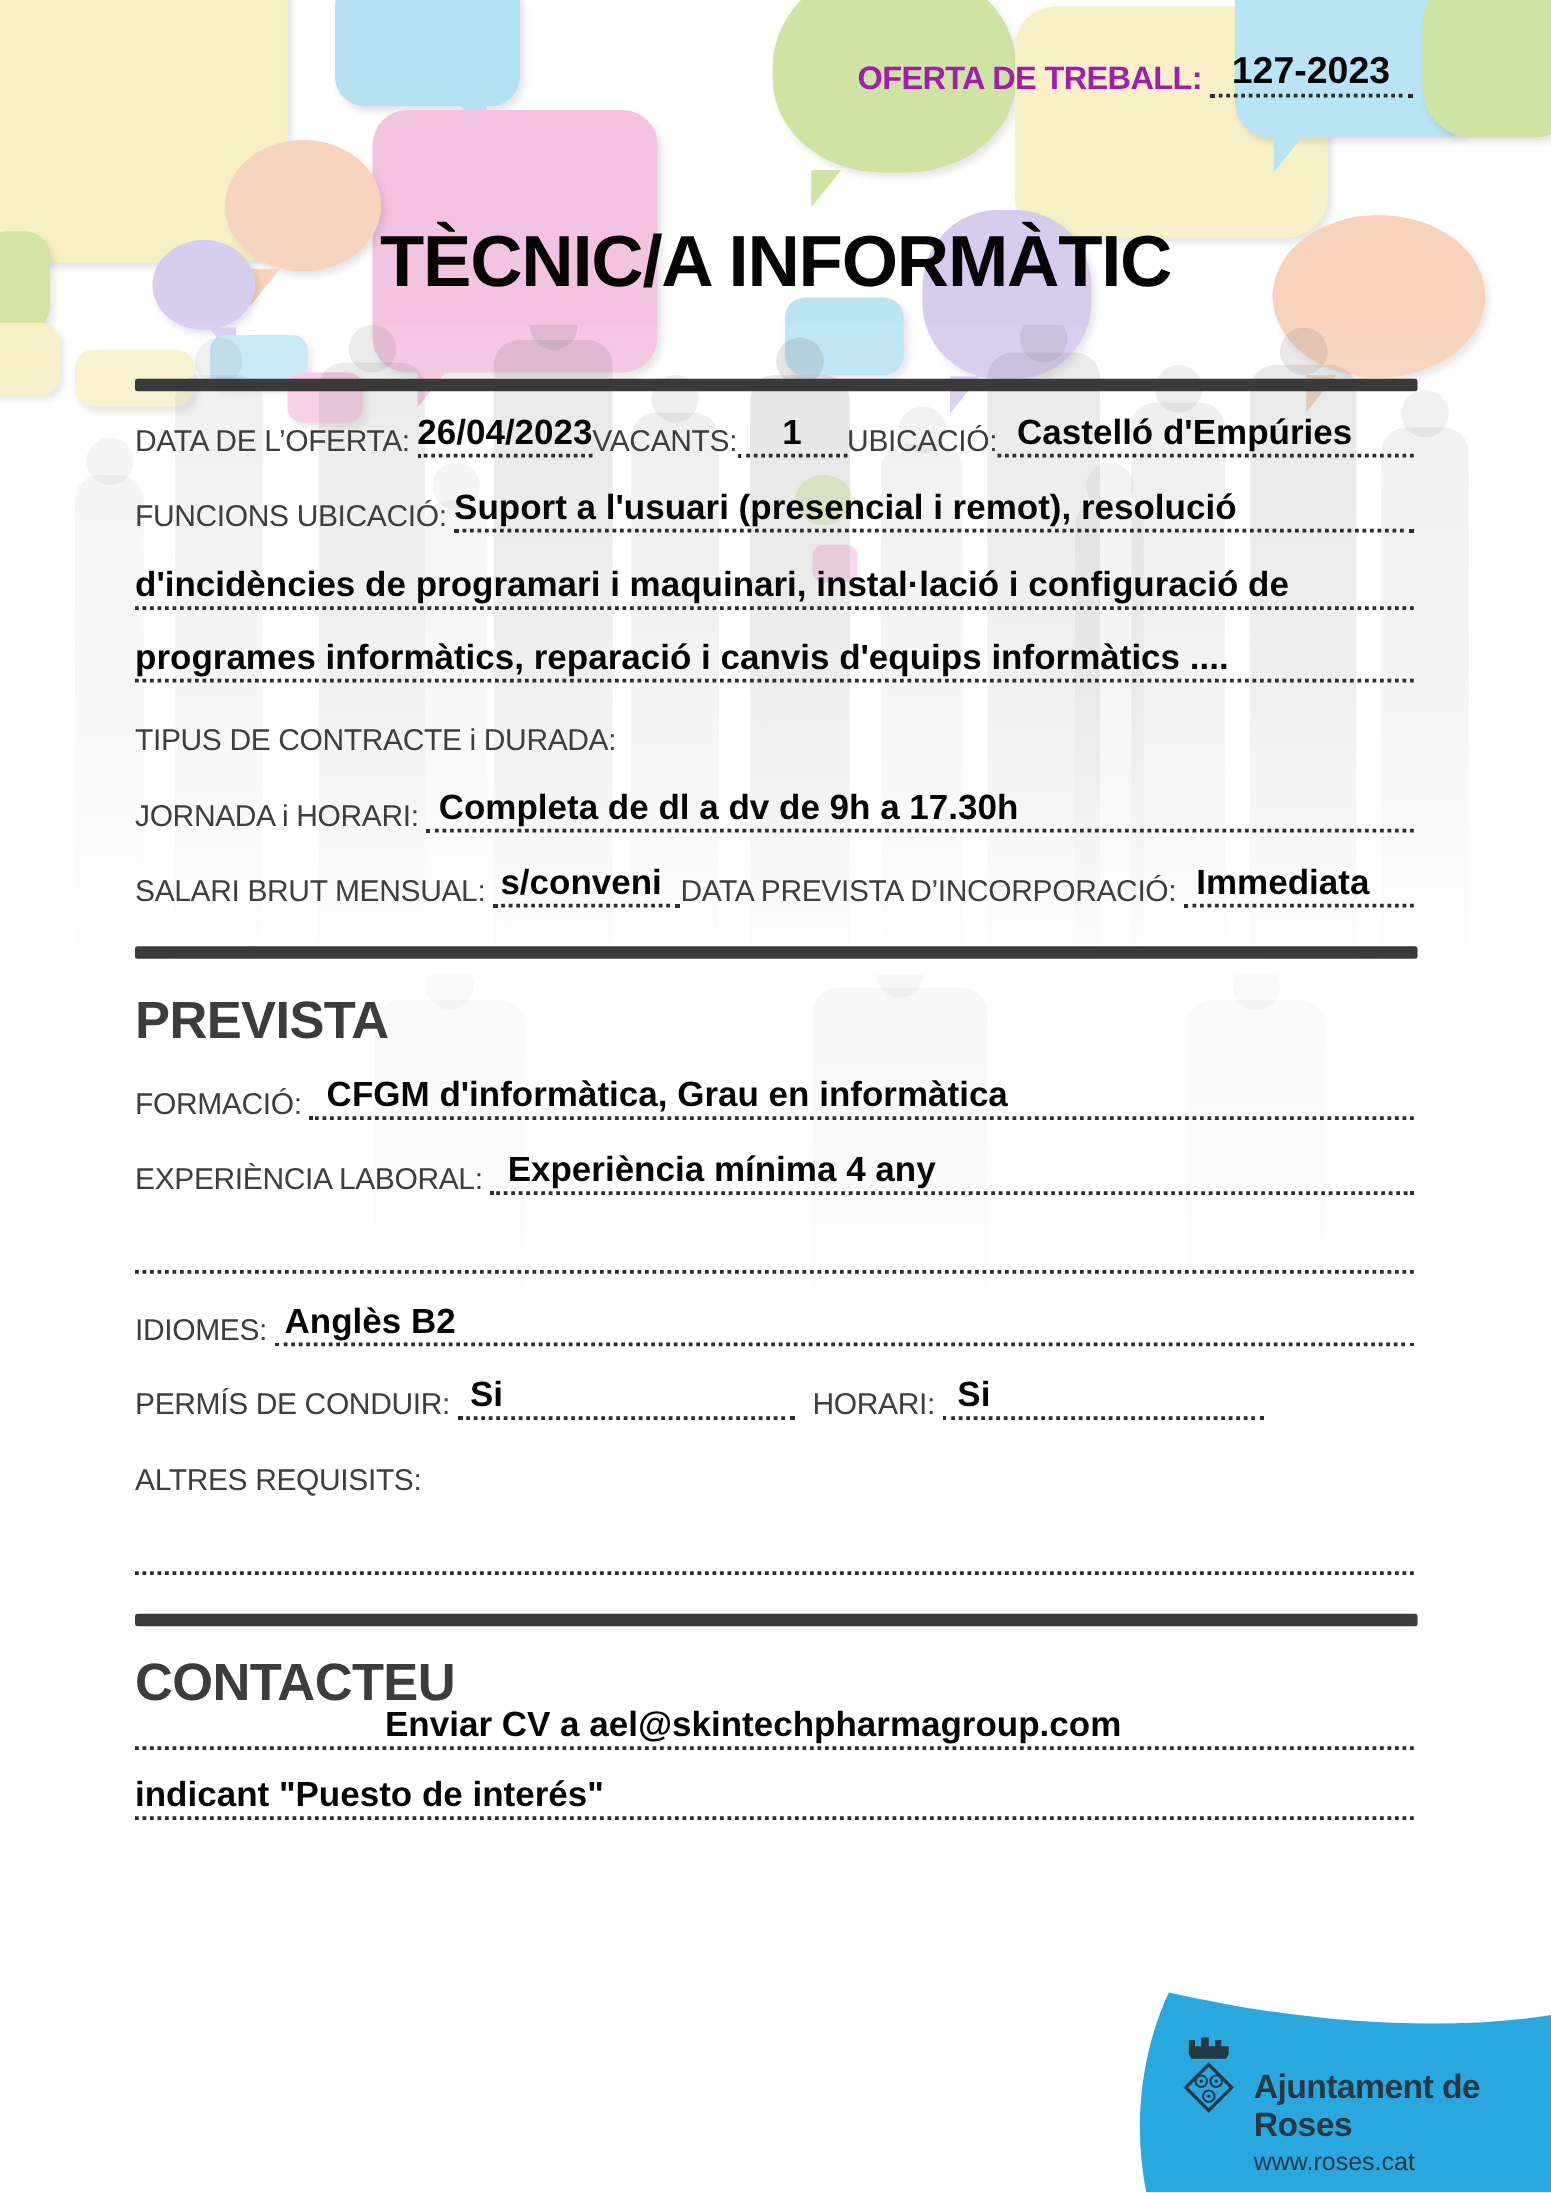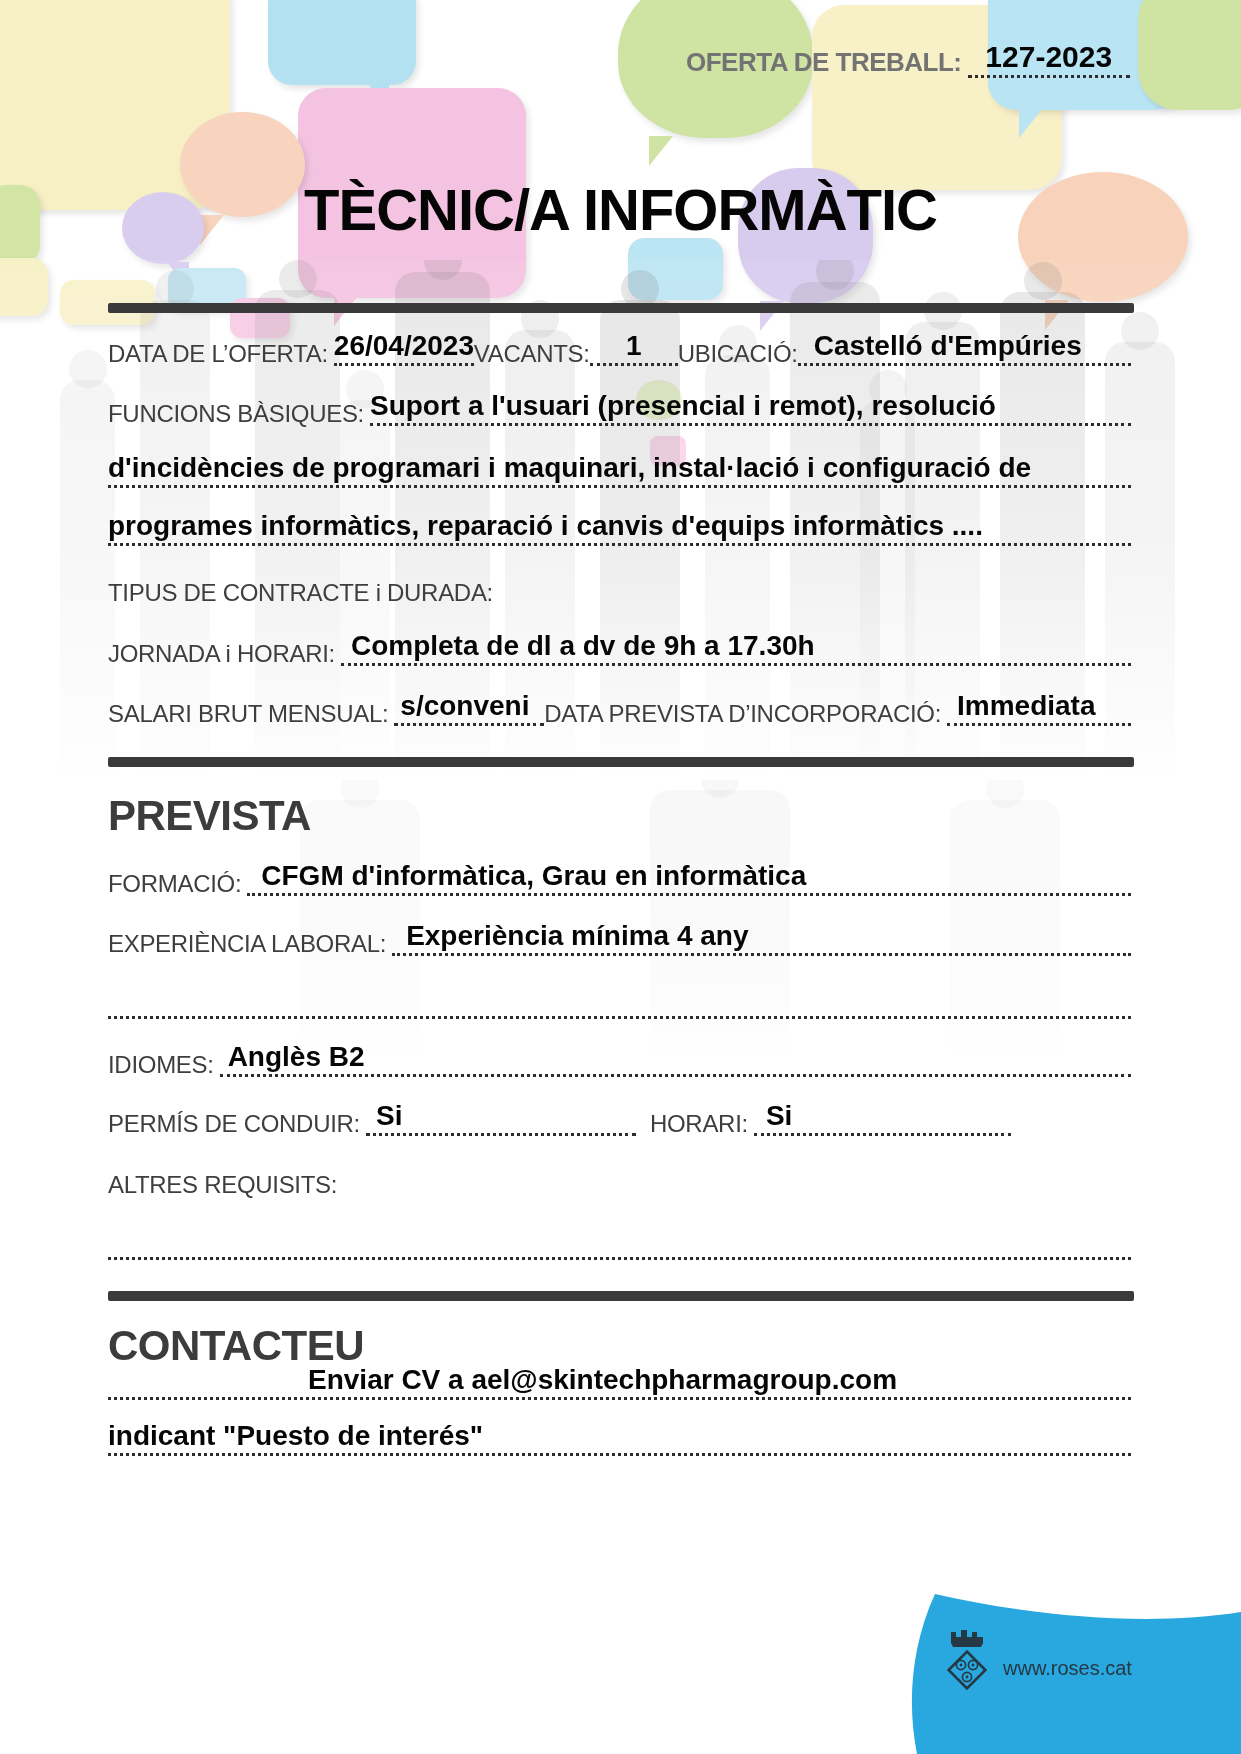--- a/index.html
+++ b/index.html
@@ -18,21 +18,21 @@
     border-top:28px solid var(--c);border-left:22px solid transparent;}
   .crowd{position:absolute;left:0;top:260px;width:1241px;height:520px;overflow:hidden;}
   .crowd2{position:absolute;left:0;top:780px;width:1241px;height:280px;overflow:hidden;}
   .person{position:absolute;background:rgba(105,105,105,var(--o,0.12));border-radius:20px 20px 0 0;}
   .person::before{content:"";position:absolute;top:-30px;left:50%;transform:translateX(-50%);
     width:38px;height:38px;border-radius:50%;background:rgba(105,105,105,var(--o,0.12));}
   .crowd-fade{position:absolute;inset:0;background:linear-gradient(to bottom,rgba(255,255,255,0.05) 0%,rgba(255,255,255,0.35) 55%,rgba(255,255,255,0.9) 95%,#fff 100%);}
   
   .content{position:absolute;inset:0;z-index:2;}
   .offer{position:absolute;left:686px;right:111px;top:28px;height:50px;display:flex;align-items:flex-end;}
-  .offer .olbl{font-size:26px;font-weight:700;color:#737373;letter-spacing:-0.5px;white-space:nowrap;margin-right:6px;}
+  .offer .olbl{font-size:26px;font-weight:700;color:#a21caf;letter-spacing:-0.5px;white-space:nowrap;margin-right:6px;}
   .offer .fld{flex:1;}
   .offer .val{font-size:30px;}
   .page-title{position:absolute;left:0;right:0;top:176px;text-align:center;
     font-size:58px;font-weight:700;color:#050505;letter-spacing:-1px;white-space:nowrap;}
   .bar{position:absolute;left:108px;width:1026px;height:10px;background:#3a3a3a;border-radius:2px;}
   .row{position:absolute;left:108px;right:110px;height:52px;display:flex;align-items:flex-end;}
   .lbl{font-size:24px;color:#3e3e3e;letter-spacing:-0.3px;white-space:nowrap;line-height:1.05;}
   .fld{border-bottom:3px dotted #2d2d2d;display:flex;align-items:flex-end;min-width:40px;overflow:visible;}
   .fld.grow{flex:1;}
   .fld.center{justify-content:center;}
@@ -119,21 +119,21 @@
     <span class="fld center" style="flex:0 0 88px">
         <b class="val">1</b>
       </span>
     <span class="lbl">UBICACIÓ:</span>
     <span class="fld grow">
         <b class="val" style="margin-left:16px">Castelló d'Empúries</b>
       </span>
   </div>
 
   <div class="row" style="top:374px">
-    <span class="lbl">FUNCIONS BÀSIQUES:</span>
+    <span class="lbl">FUNCIONS UBICACIÓ:</span>
     <span class="gap"></span>
     <span class="fld grow">
         <b class="val" style="">Suport a l'usuari (presencial i remot), resolució</b>
       </span>
   </div>
 
   <div class="row" style="top:436px">
     <span class="fld grow">
         <b class="val">d'incidències de programari i maquinari, instal·lació i  configuració de</b>
       </span>
@@ -252,15 +252,16 @@
     <path d="M10 17 L10 6 L15 6 L15 11 L20 11 L20 4 L26 4 L26 11 L31 11 L31 6 L36 6 L36 11 L42 11 L42 17 L40 21 L12 21 Z" fill="#253843"></path>
     <rect x="13" y="31" width="26" height="26" transform="rotate(45 26 44)" fill="none" stroke="#253843" stroke-width="2.6"></rect>
     <circle cx="20" cy="39" r="4.6" fill="none" stroke="#253843" stroke-width="1.7"></circle>
     <circle cx="32" cy="39" r="4.6" fill="none" stroke="#253843" stroke-width="1.7"></circle>
     <circle cx="26" cy="51" r="4.6" fill="none" stroke="#253843" stroke-width="1.7"></circle>
     <circle cx="20" cy="39" r="1.4" fill="#253843"></circle>
     <circle cx="32" cy="39" r="1.4" fill="#253843"></circle>
     <circle cx="26" cy="51" r="1.4" fill="#253843"></circle>
   </svg>
   <div class="footer-text">
+    <div class="org">Ajuntament de Roses</div>
     <div class="web">www.roses.cat</div>
   </div>
 </div>
 
 </body></html>

